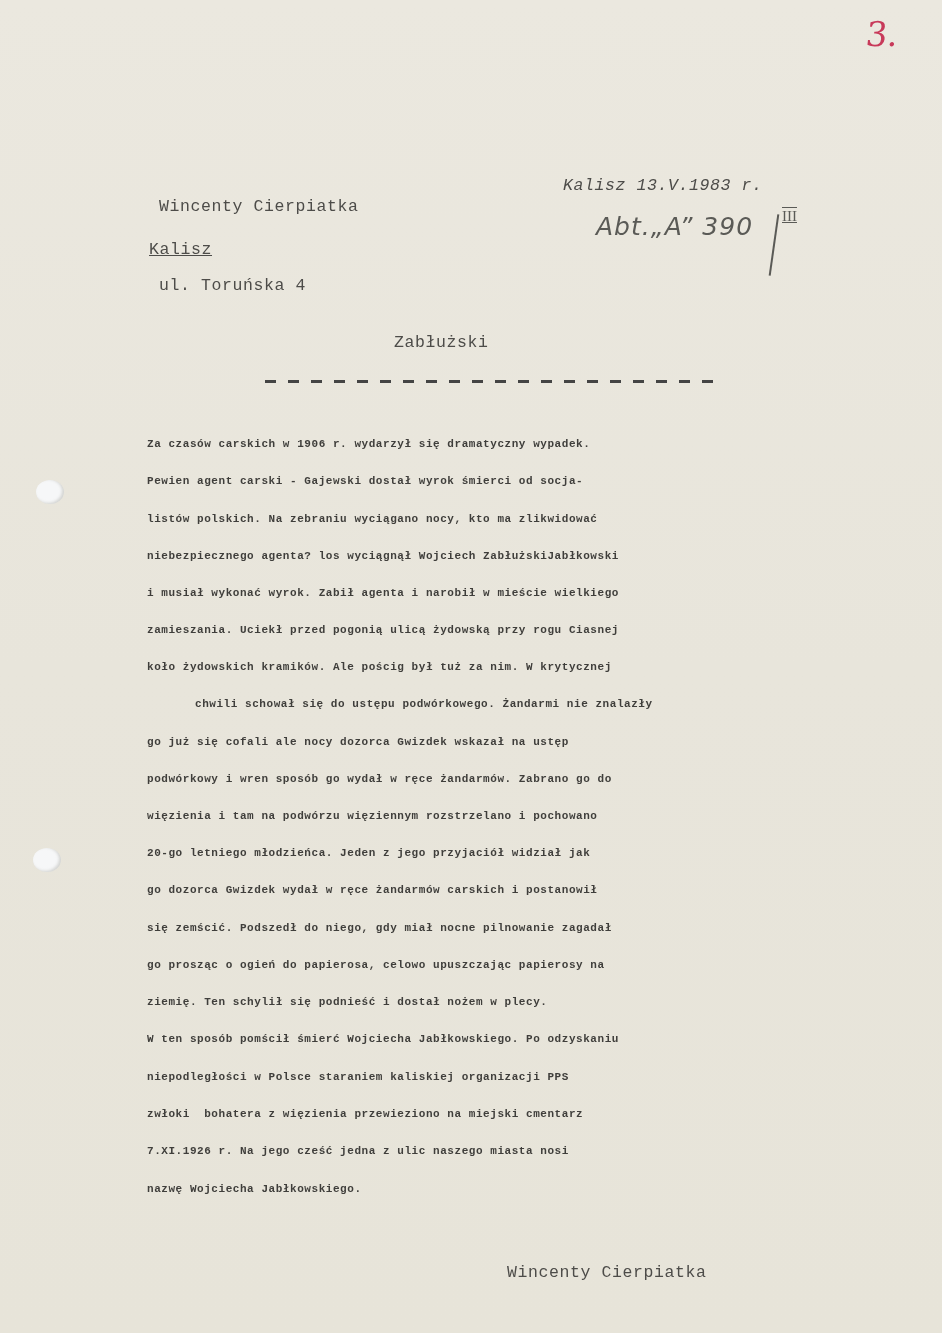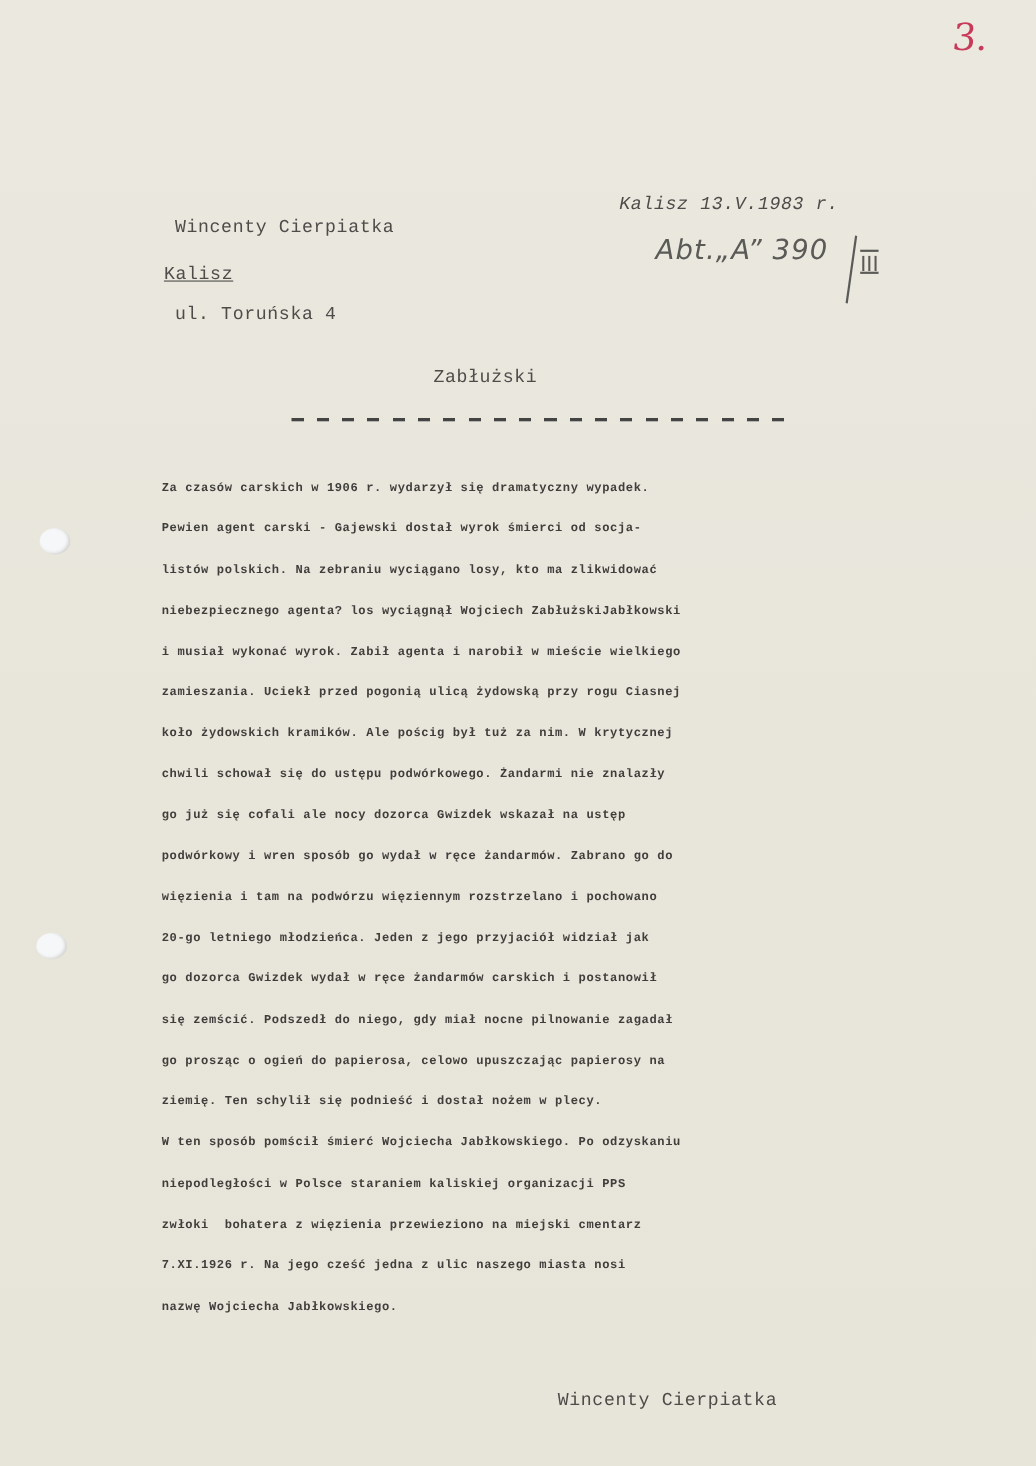--- a/index.html
+++ b/index.html
@@ -65,23 +65,23 @@
     }
     .archive-slash {
       position: absolute;
       left: 773px; top: 214px;
       width: 2px; height: 62px;
       background: #5a5a56;
       transform: rotate(8deg);
     }
     .archive-roman {
       position: absolute;
-      left: 782px; top: 229px;
-      font-family: Liberation Sans, sans-serif;
-      font-size: 20px;
+      left: 782px; top: 208px;
+      font-family: Liberation Serif, serif;
+      font-size: 15px;
       color: #5a5a56;
       text-decoration: overline underline;
     }
     .heading-insert { left: 394px; top: 333px; }
     .heading-main { left: 287px; top: 352px; }
     .strike {
       display: inline-block;
       position: relative;
       color: #3a3936;
       font-weight: bold;
@@ -132,26 +132,26 @@
   <div class="archive-note">Abt.„A” 390</div>
   <div class="archive-slash"></div>
   <div class="archive-roman">III</div>
 
   <div class="typed heading-insert">Zabłużski</div>
   <div class="dash-rule"></div>
 
   <div id="body-text">
       <div class="body-line" style="top: 438px;">Za czasów carskich w 1906 r. wydarzył się dramatyczny wypadek.</div>
       <div class="body-line" style="top: 475px;">Pewien agent carski - Gajewski dostał wyrok śmierci od socja-</div>
-      <div class="body-line" style="top: 513px;">listów polskich. Na zebraniu wyciągano losy, kto ma zlikwidować</div>
+      <div class="body-line" style="top: 513px;">listów polskich. Na zebraniu wyciągano nocy, kto ma zlikwidować</div>
       <div class="body-line" style="top: 550px;">niebezpiecznego agenta? los wyciągnął Wojciech ZabłużskiJabłkowski</div>
       <div class="body-line" style="top: 587px;">i musiał wykonać wyrok. Zabił agenta i narobił w mieście wielkiego</div>
       <div class="body-line" style="top: 624px;">zamieszania. Uciekł przed pogonią ulicą żydowską przy rogu Ciasnej</div>
       <div class="body-line" style="top: 661px;">koło żydowskich kramików. Ale pościg był tuż za nim. W krytycznej</div>
-      <div class="body-line" style="top: 698px;">chwili schował się do ustępu podwórkowego. Żandarmi nie znalazły</div>
+      <div class="body-line" style="top: 698px; margin-left: 48px;">chwili schował się do ustępu podwórkowego. Żandarmi nie znalazły</div>
       <div class="body-line" style="top: 736px;">go już się cofali ale nocy dozorca Gwizdek wskazał na ustęp</div>
       <div class="body-line" style="top: 773px;">podwórkowy i wren sposób go wydał w ręce żandarmów. Zabrano go do</div>
       <div class="body-line" style="top: 810px;">więzienia i tam na podwórzu więziennym rozstrzelano i pochowano</div>
       <div class="body-line" style="top: 847px;">20-go letniego młodzieńca. Jeden z jego przyjaciół widział jak</div>
       <div class="body-line" style="top: 884px;">go dozorca Gwizdek wydał w ręce żandarmów carskich i postanowił</div>
       <div class="body-line" style="top: 922px;">się zemścić. Podszedł do niego, gdy miał nocne pilnowanie zagadał</div>
       <div class="body-line" style="top: 959px;">go prosząc o ogień do papierosa, celowo upuszczając papierosy na</div>
       <div class="body-line" style="top: 996px;">ziemię. Ten schylił się podnieść i dostał nożem w plecy.</div>
       <div class="body-line" style="top: 1033px;">W ten sposób pomścił śmierć Wojciecha Jabłkowskiego. Po odzyskaniu</div>
       <div class="body-line" style="top: 1071px;">niepodległości w Polsce staraniem kaliskiej organizacji PPS</div>

